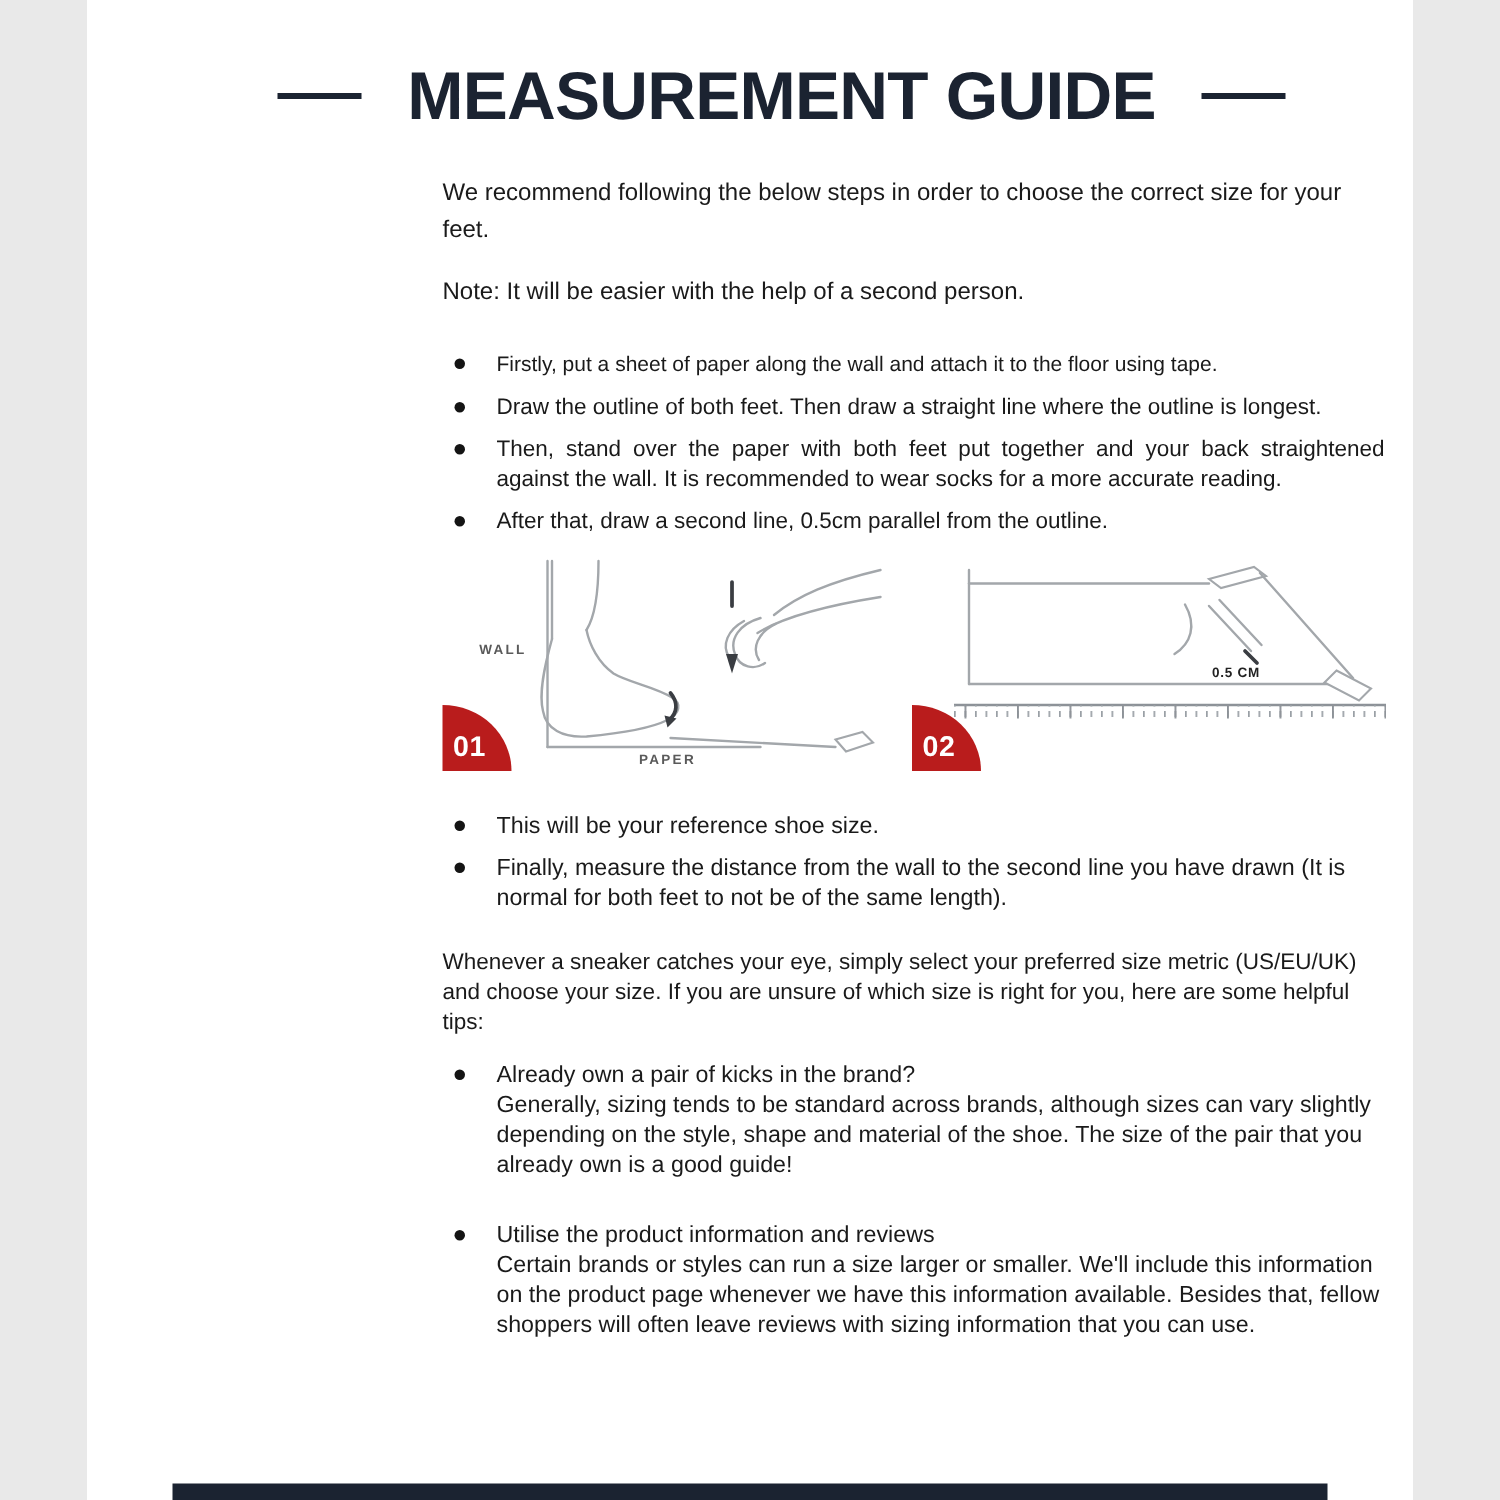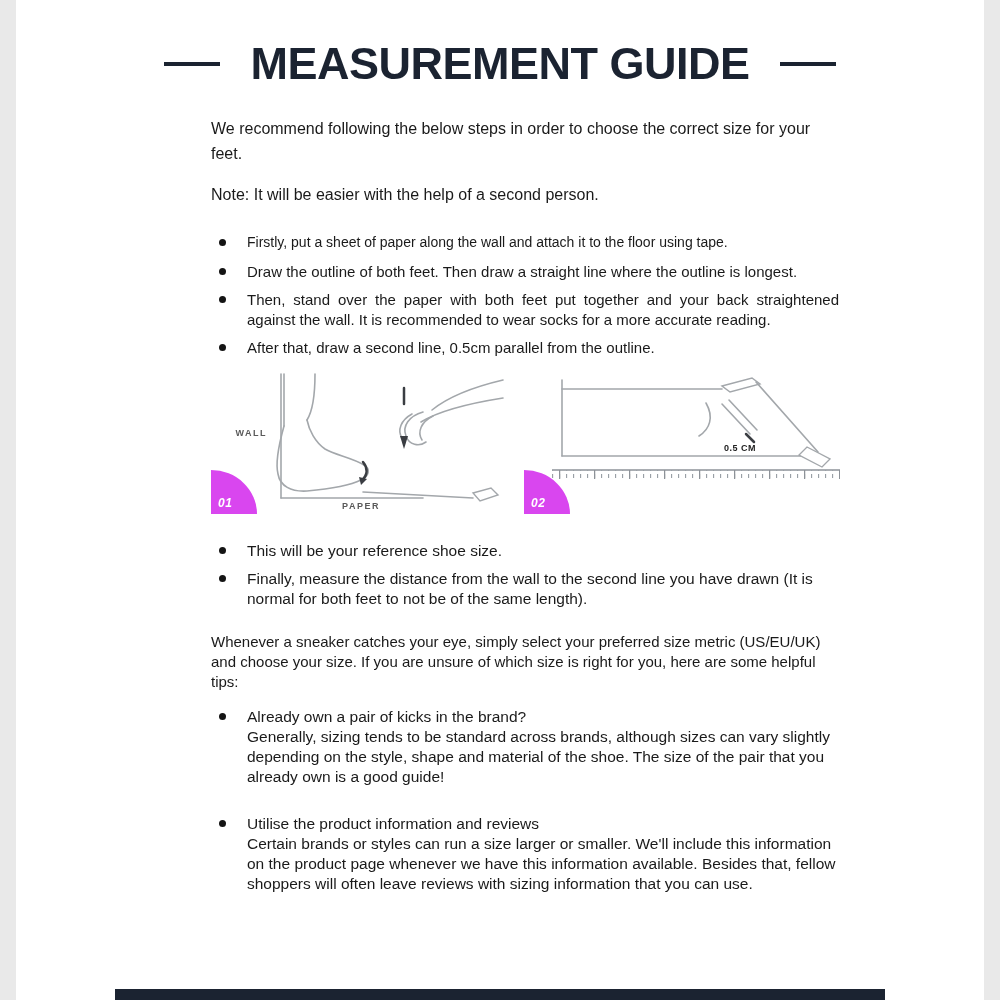--- a/index.html
+++ b/index.html
@@ -1,20 +1,20 @@
 <!DOCTYPE html>
 <html><head>
 <meta charset="utf-8">
 <style>
   * { box-sizing: border-box; }
   html,body { margin:0; padding:0; background:#e9e9e9; }
   .page {
-    width:968px; height:1000px; position:relative; margin:0 auto;
+    width:884px; height:1000px; position:relative; margin:0 auto;
     background:#ffffff; overflow:hidden;
-    font-family:"Liberation Sans", sans-serif; color:#1a1a1a;
+    font-family:"Liberation Sans", sans-serif; color:#1a1a1a;padding-left:42px;
   }
   
   .title-row { display:flex; align-items:center; justify-content:center; gap:30px; padding-top:38px; }
   .title-dash { width:56px; height:4px; background:#1b2331; }
   h1.page-title {
     margin:0; font-size:45px; font-weight:bold; letter-spacing:-0.5px;
     color:#1b2331; white-space:nowrap;
   }
   
   .content { margin-left:195px; width:630px; }
@@ -27,23 +27,23 @@
   ul.bullets .txt { font-size:15px; line-height:19.5px; width:592px; text-align:justify; }
   ul.bullets li.nowrap .txt { font-size:14px; white-space:nowrap; text-align:left; }
   ul.bullets.after { margin-top:26px; }
   ul.bullets.after .txt { font-size:15.5px; text-align:left; }
   
   .figures { display:flex; gap:13px; margin-top:12px; height:145px;text-align:center; }
   .fig { position:relative; }
   .fig svg { display:block; }
   .fig-badge {
     position:absolute; left:0; bottom:1px; width:46px; height:44px;
-    background:#d946ef; border-radius:0 100% 0 0;
-    color:#ffffff; font-weight:bold; font-size:12px; letter-spacing:0.5px;
-    display:flex; align-items:flex-end; padding:0 0 4px 7px;font-style:italic;
+    background:#b91c1c; border-radius:0 100% 0 0;
+    color:#ffffff; font-weight:bold; font-size:19px; letter-spacing:0.5px;
+    display:flex; align-items:flex-end; padding:0 0 4px 7px;
   }
   .illus-label { font-size:9px; letter-spacing:1.5px; fill:#5a5a5a; font-weight:bold; }
   .cm-label { font-size:9px; letter-spacing:0.5px; fill:#222222; font-weight:bold; }
   
   .tips-intro { margin-top:24px; font-size:15px; line-height:20px; }
   ul.tips { list-style:none; margin:12px 0 0 0; padding:0; }
   ul.tips li { display:flex; margin-bottom:27px; }
   ul.tips .txt { font-size:15.5px; line-height:20px; width:592px; }
   .tip-title { display:block; }
   .tip-body { display:block; }

